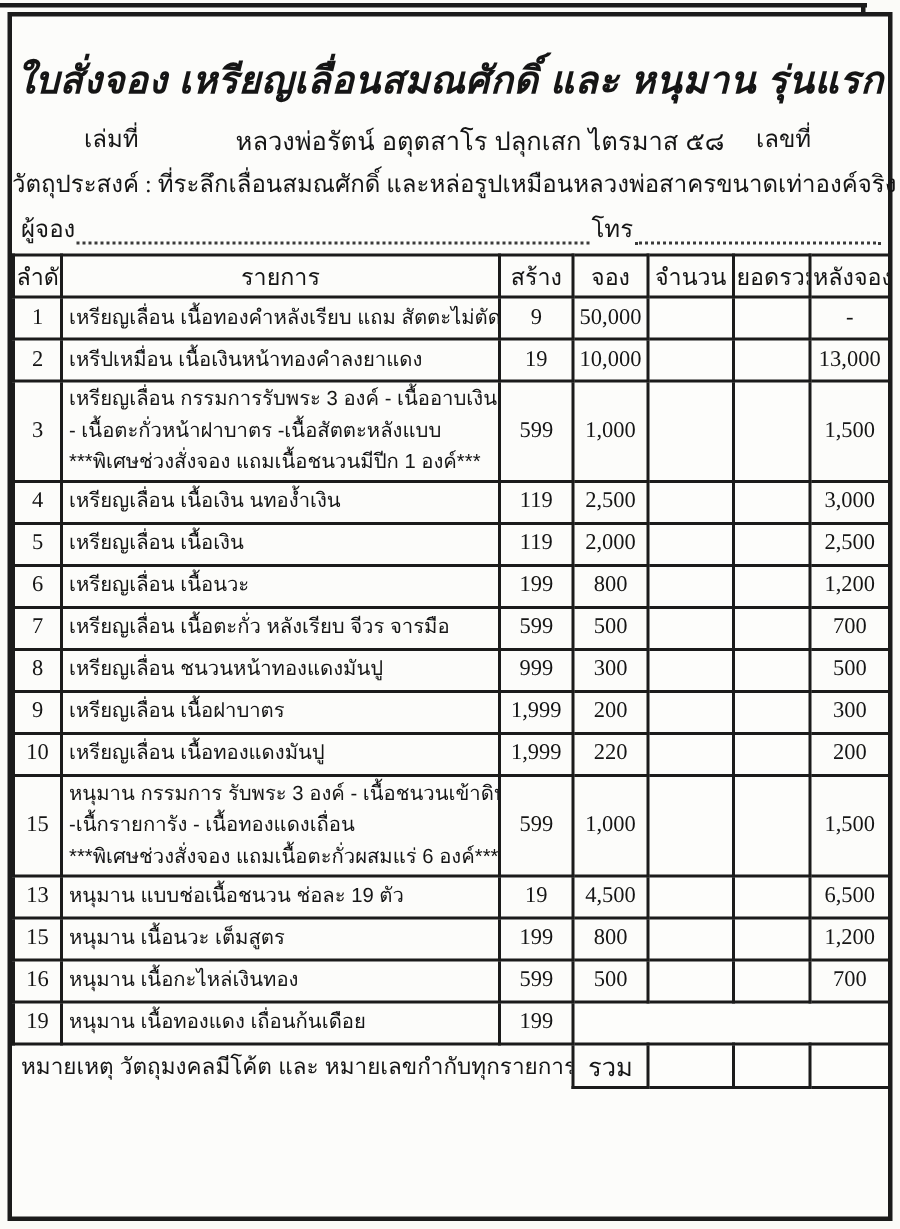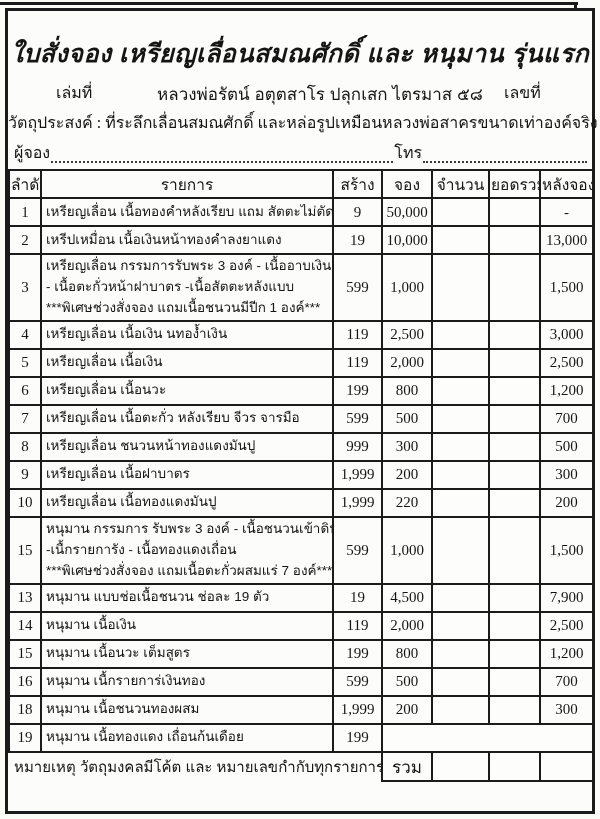--- a/index.html
+++ b/index.html
@@ -197,82 +197,60 @@
           <td class="num-cell">220</td>
           <td class="fill-cell"></td>
           <td class="fill-cell"></td>
           <td class="num-cell">200</td>
         </tr>
         <tr>
           <td class="no-cell">15</td>
           <td class="desc-cell">
             <div>หนุมาน กรรมการ รับพระ 3 องค์ - เนื้อชนวนเข้าดินไทย</div>
             <div>-เนื้กรายการัง - เนื้อทองแดงเถื่อน</div>
-            <div>***พิเศษช่วงสั่งจอง แถมเนื้อตะกั่วผสมแร่ 7 องค์***</div>
+            <div>***พิเศษช่วงสั่งจอง แถมเนื้อตะกั่วผสมแร่ 6 องค์***</div>
           </td>
           <td class="num-cell">599</td>
           <td class="num-cell">1,000</td>
           <td class="fill-cell"></td>
           <td class="fill-cell"></td>
           <td class="num-cell">1,500</td>
         </tr>
         <tr>
           <td class="no-cell">13</td>
           <td class="desc-cell">
             <div>หนุมาน แบบช่อเนื้อชนวน ช่อละ 19 ตัว</div>
           </td>
           <td class="num-cell">19</td>
           <td class="num-cell">4,500</td>
           <td class="fill-cell"></td>
           <td class="fill-cell"></td>
-          <td class="num-cell">7,900</td>
-        </tr>
-        <tr>
-          <td class="no-cell">14</td>
-          <td class="desc-cell">
-            <div>หนุมาน เนื้อเงิน</div>
-          </td>
-          <td class="num-cell">119</td>
-          <td class="num-cell">2,000</td>
-          <td class="fill-cell"></td>
-          <td class="fill-cell"></td>
-          <td class="num-cell">2,500</td>
+          <td class="num-cell">6,500</td>
         </tr>
         <tr>
           <td class="no-cell">15</td>
           <td class="desc-cell">
             <div>หนุมาน เนื้อนวะ เต็มสูตร</div>
           </td>
           <td class="num-cell">199</td>
           <td class="num-cell">800</td>
           <td class="fill-cell"></td>
           <td class="fill-cell"></td>
           <td class="num-cell">1,200</td>
         </tr>
         <tr>
           <td class="no-cell">16</td>
           <td class="desc-cell">
-            <div>หนุมาน เนื้กรายการ่เงินทอง</div>
+            <div>หนุมาน เนื้อกะไหล่เงินทอง</div>
           </td>
           <td class="num-cell">599</td>
           <td class="num-cell">500</td>
           <td class="fill-cell"></td>
           <td class="fill-cell"></td>
           <td class="num-cell">700</td>
-        </tr>
-        <tr>
-          <td class="no-cell">18</td>
-          <td class="desc-cell">
-            <div>หนุมาน เนื้อชนวนทองผสม</div>
-          </td>
-          <td class="num-cell">1,999</td>
-          <td class="num-cell">200</td>
-          <td class="fill-cell"></td>
-          <td class="fill-cell"></td>
-          <td class="num-cell">300</td>
         </tr>
         <tr>
           <td class="no-cell">19</td>
           <td class="desc-cell">
             <div>หนุมาน เนื้อทองแดง เถื่อนก้นเดือย</div>
           </td>
           <td class="num-cell">199</td>
           <td class="blank-cell" colspan="4"></td>
         </tr>
       </tbody>

